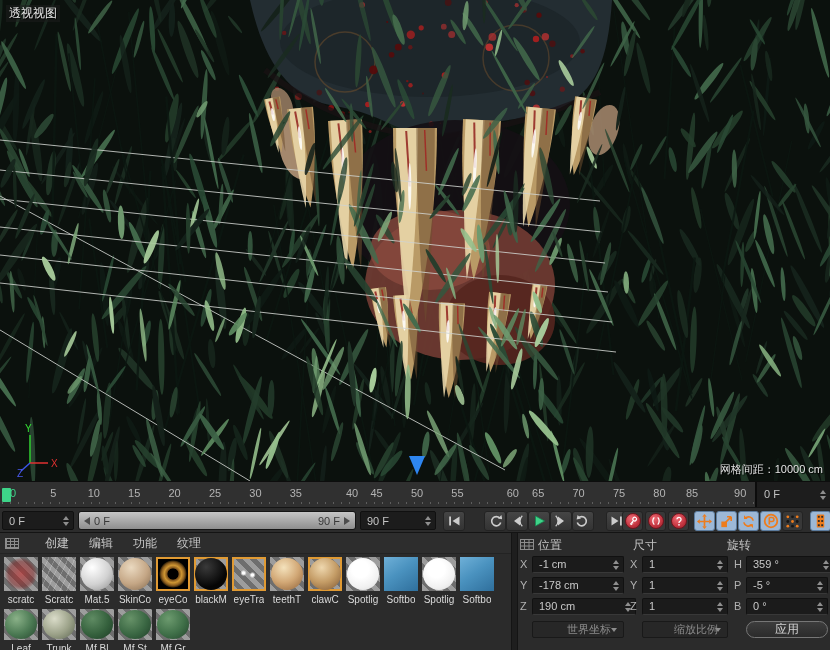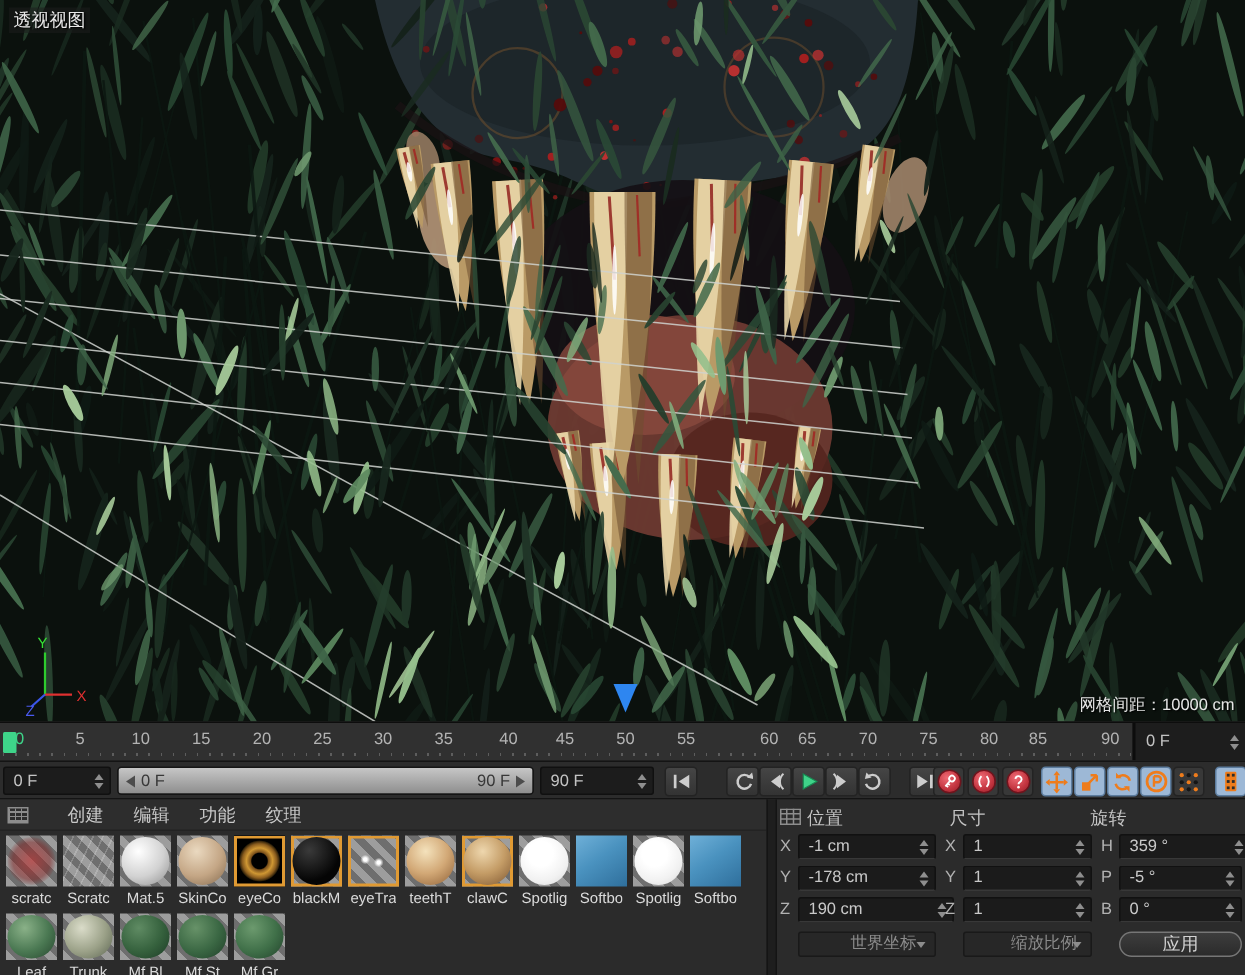--- a/index.html
+++ b/index.html
@@ -954,21 +954,21 @@
     <div class="playhead"></div>
     <div id="ruler-ticks">
         <span class="tick cur" style="left: 13px;">0</span>
         <span class="tick" style="left: 53.4px;">5</span>
         <span class="tick" style="left: 93.8px;">10</span>
         <span class="tick" style="left: 134.2px;">15</span>
         <span class="tick" style="left: 174.6px;">20</span>
         <span class="tick" style="left: 215px;">25</span>
         <span class="tick" style="left: 255.4px;">30</span>
         <span class="tick" style="left: 295.8px;">35</span>
-        <span class="tick" style="left: 339px;">40</span>
+        <span class="tick" style="left: 352px;">40</span>
         <span class="tick" style="left: 376.6px;">45</span>
         <span class="tick" style="left: 417px;">50</span>
         <span class="tick" style="left: 457.4px;">55</span>
         <span class="tick" style="left: 497.8px; padding-left: 30px;">60</span>
         <span class="tick" style="left: 538.2px;">65</span>
         <span class="tick" style="left: 578.6px;">70</span>
         <span class="tick" style="left: 619px;">75</span>
         <span class="tick" style="left: 659.4px;">80</span>
         <span class="tick" style="left: 692px;">85</span>
         <span class="tick" style="left: 740.2px;">90</span>

